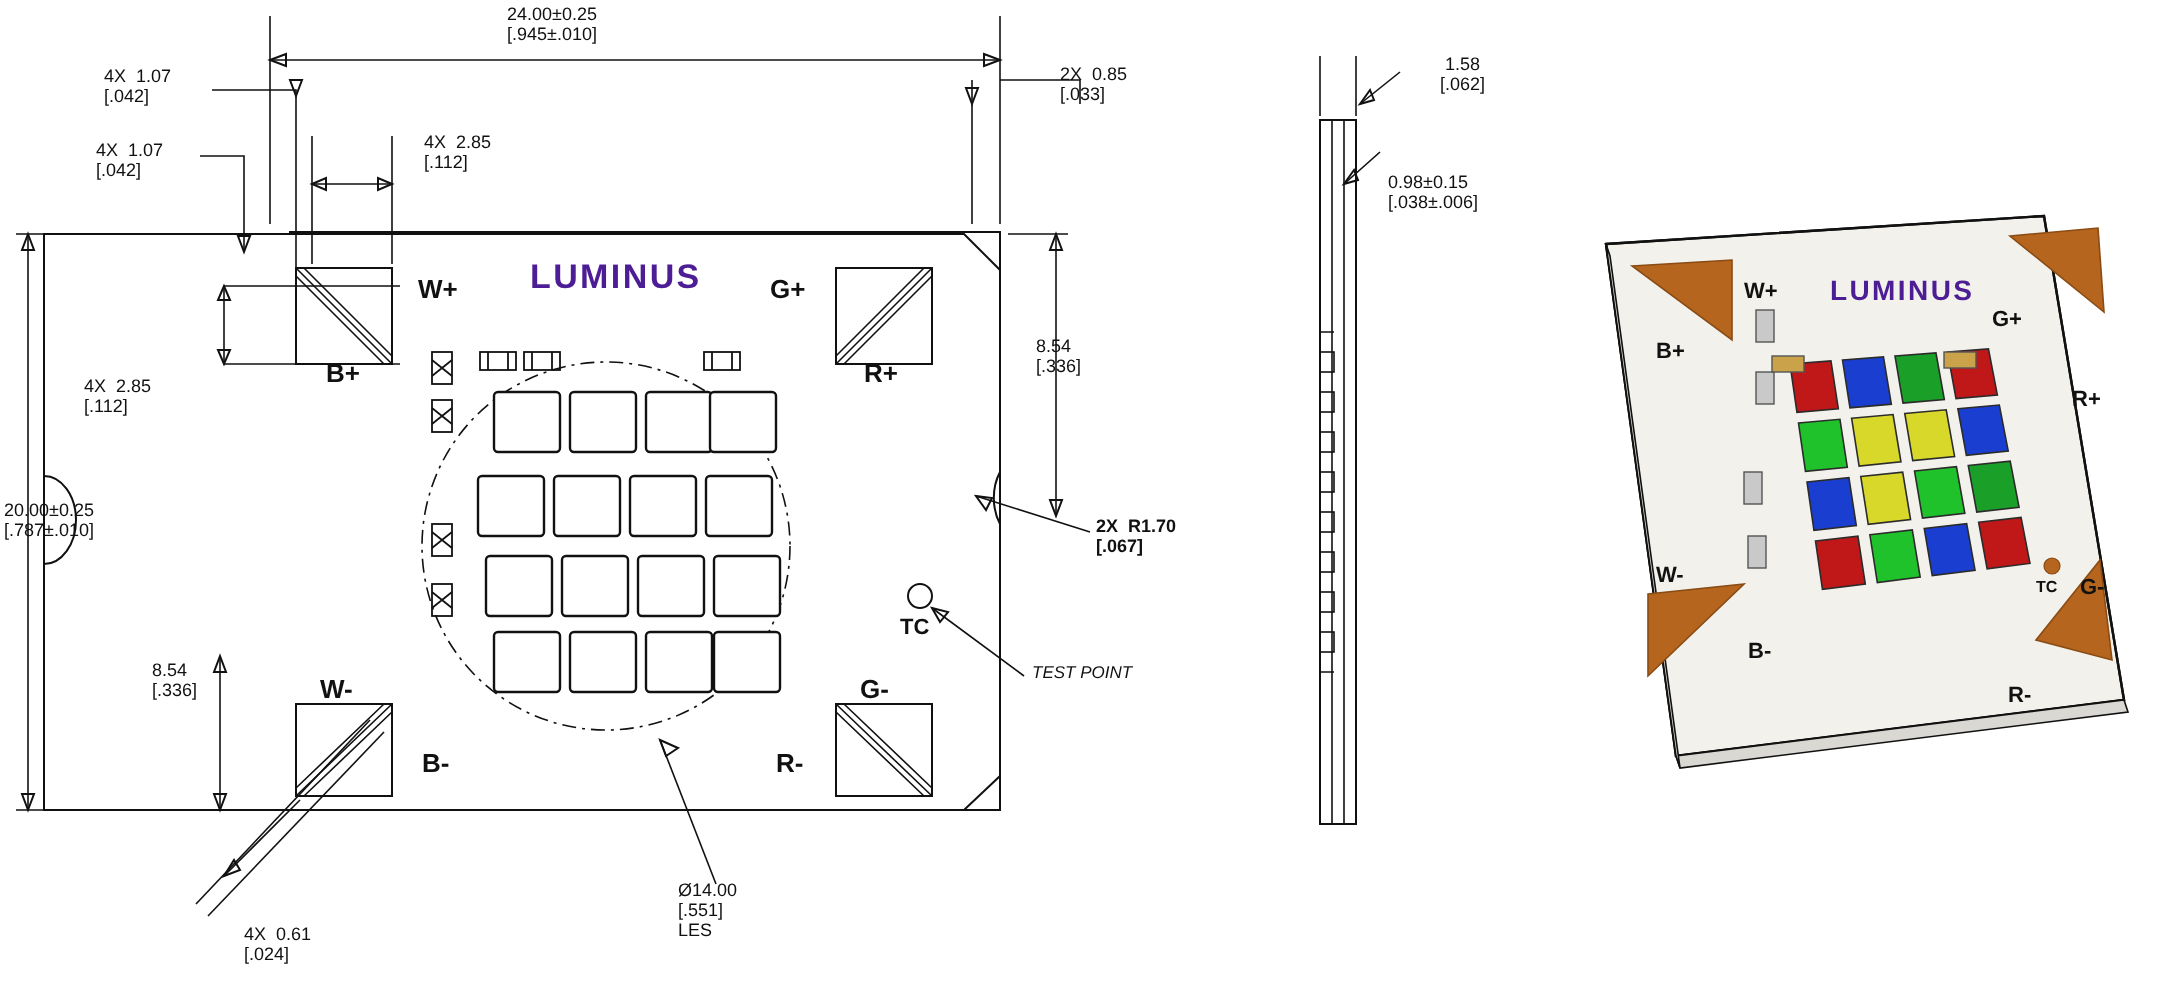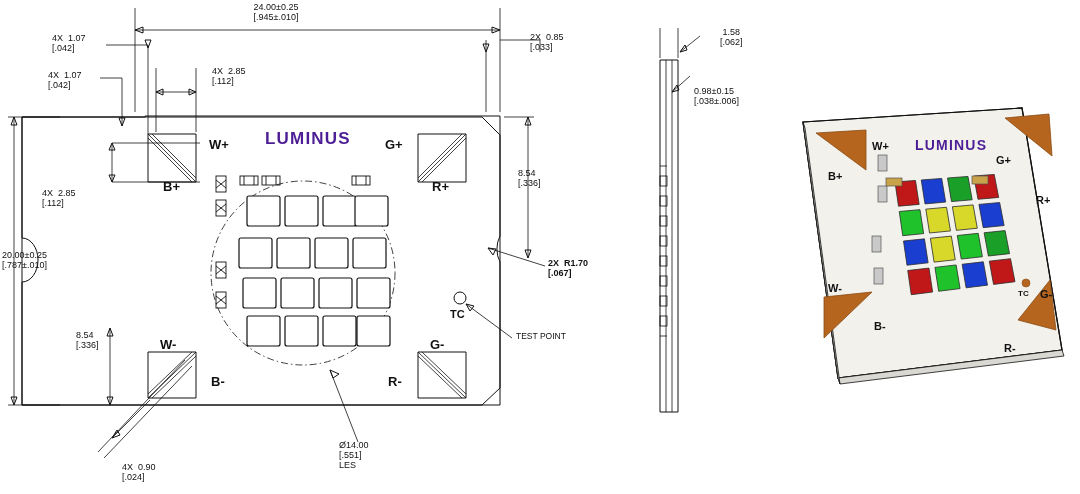--- a/index.html
+++ b/index.html
@@ -245,28 +245,28 @@
 
   <div class="txt dim" style="left:518px;top:168px;">8.54
 [.336]</div>
 
   <div class="txt dim" style="left:76px;top:330px;">8.54
 [.336]</div>
 
   <div class="txt dim" style="left:548px;top:258px;font-weight:bold;">2X  R1.70
 [.067]</div>
 
-  <div class="txt dim" style="left:122px;top:462px;">4X  0.90
+  <div class="txt dim" style="left:122px;top:462px;">4X  0.61
 [.024]</div>
 
   <div class="txt dim" style="left:339px;top:440px;">Ø14.00
 [.551]
 LES</div>
 
-  <div class="txt small" style="left:516px;top:332px;">TEST POINT</div>
+  <div class="txt small" style="left:516px;top:332px;font-style:italic;">TEST POINT</div>
 
   <div class="txt brand" style="left:265px;top:129px;">LUMINUS</div>
 
   <div class="txt lbl" style="left:209px;top:138px;">W+</div>
   <div class="txt lbl" style="left:385px;top:138px;">G+</div>
   <div class="txt lbl" style="left:163px;top:180px;">B+</div>
   <div class="txt lbl" style="left:432px;top:180px;">R+</div>
   <div class="txt lbl" style="left:160px;top:338px;">W-</div>
   <div class="txt lbl" style="left:211px;top:375px;">B-</div>
   <div class="txt lbl" style="left:430px;top:338px;">G-</div>

